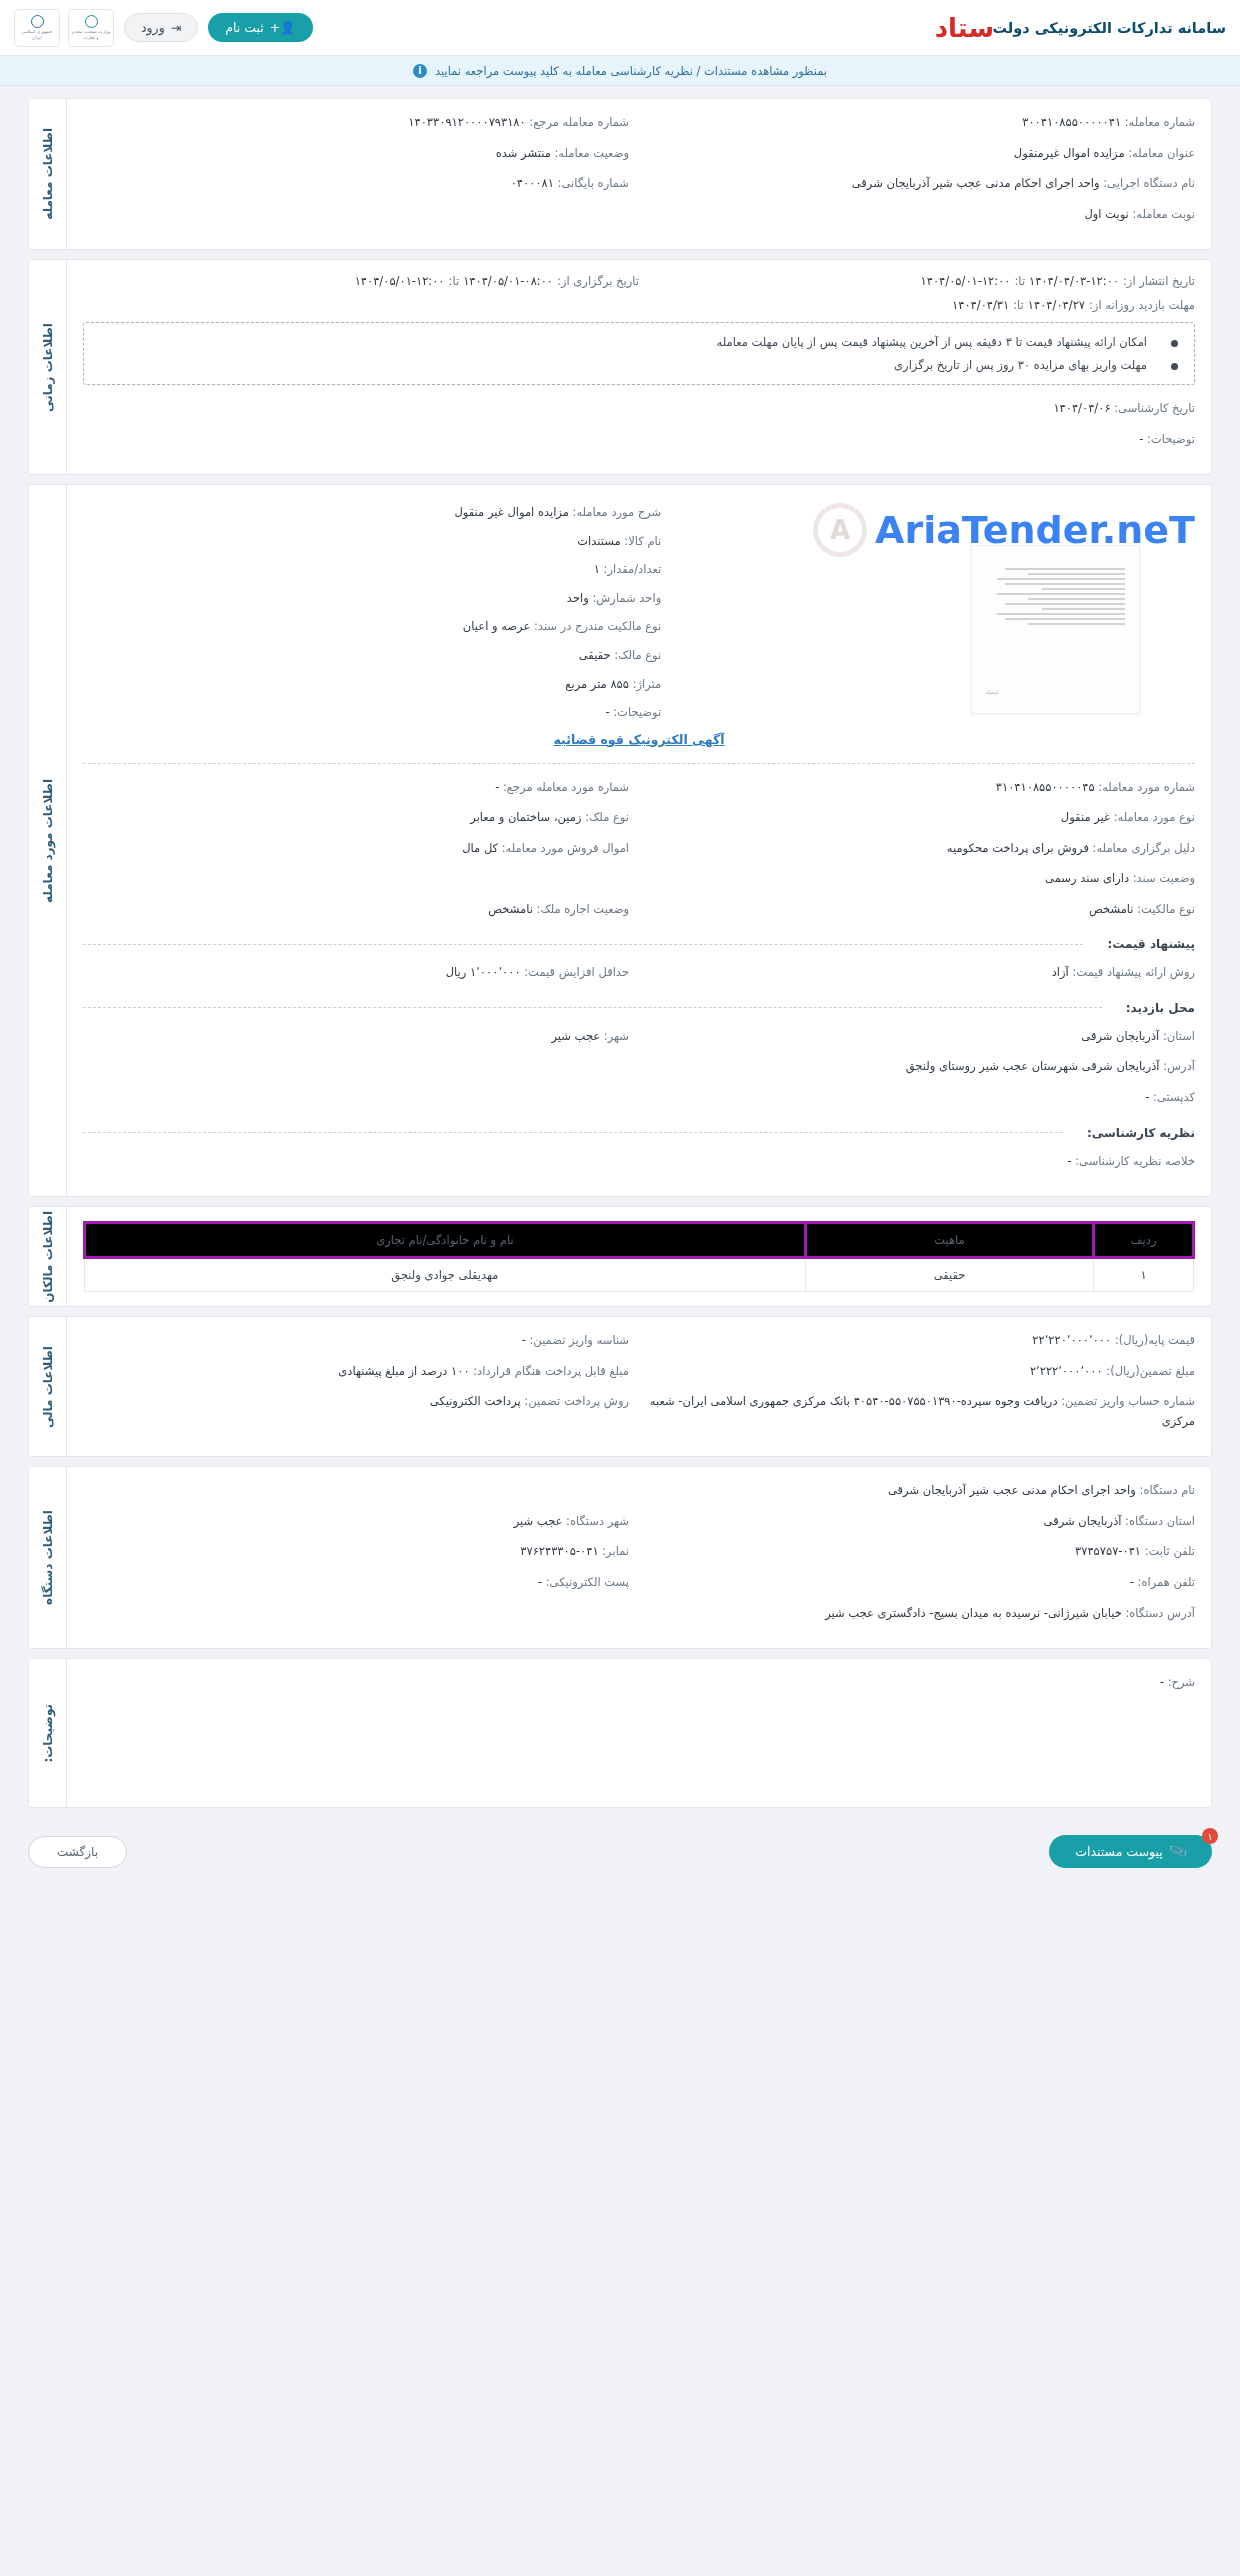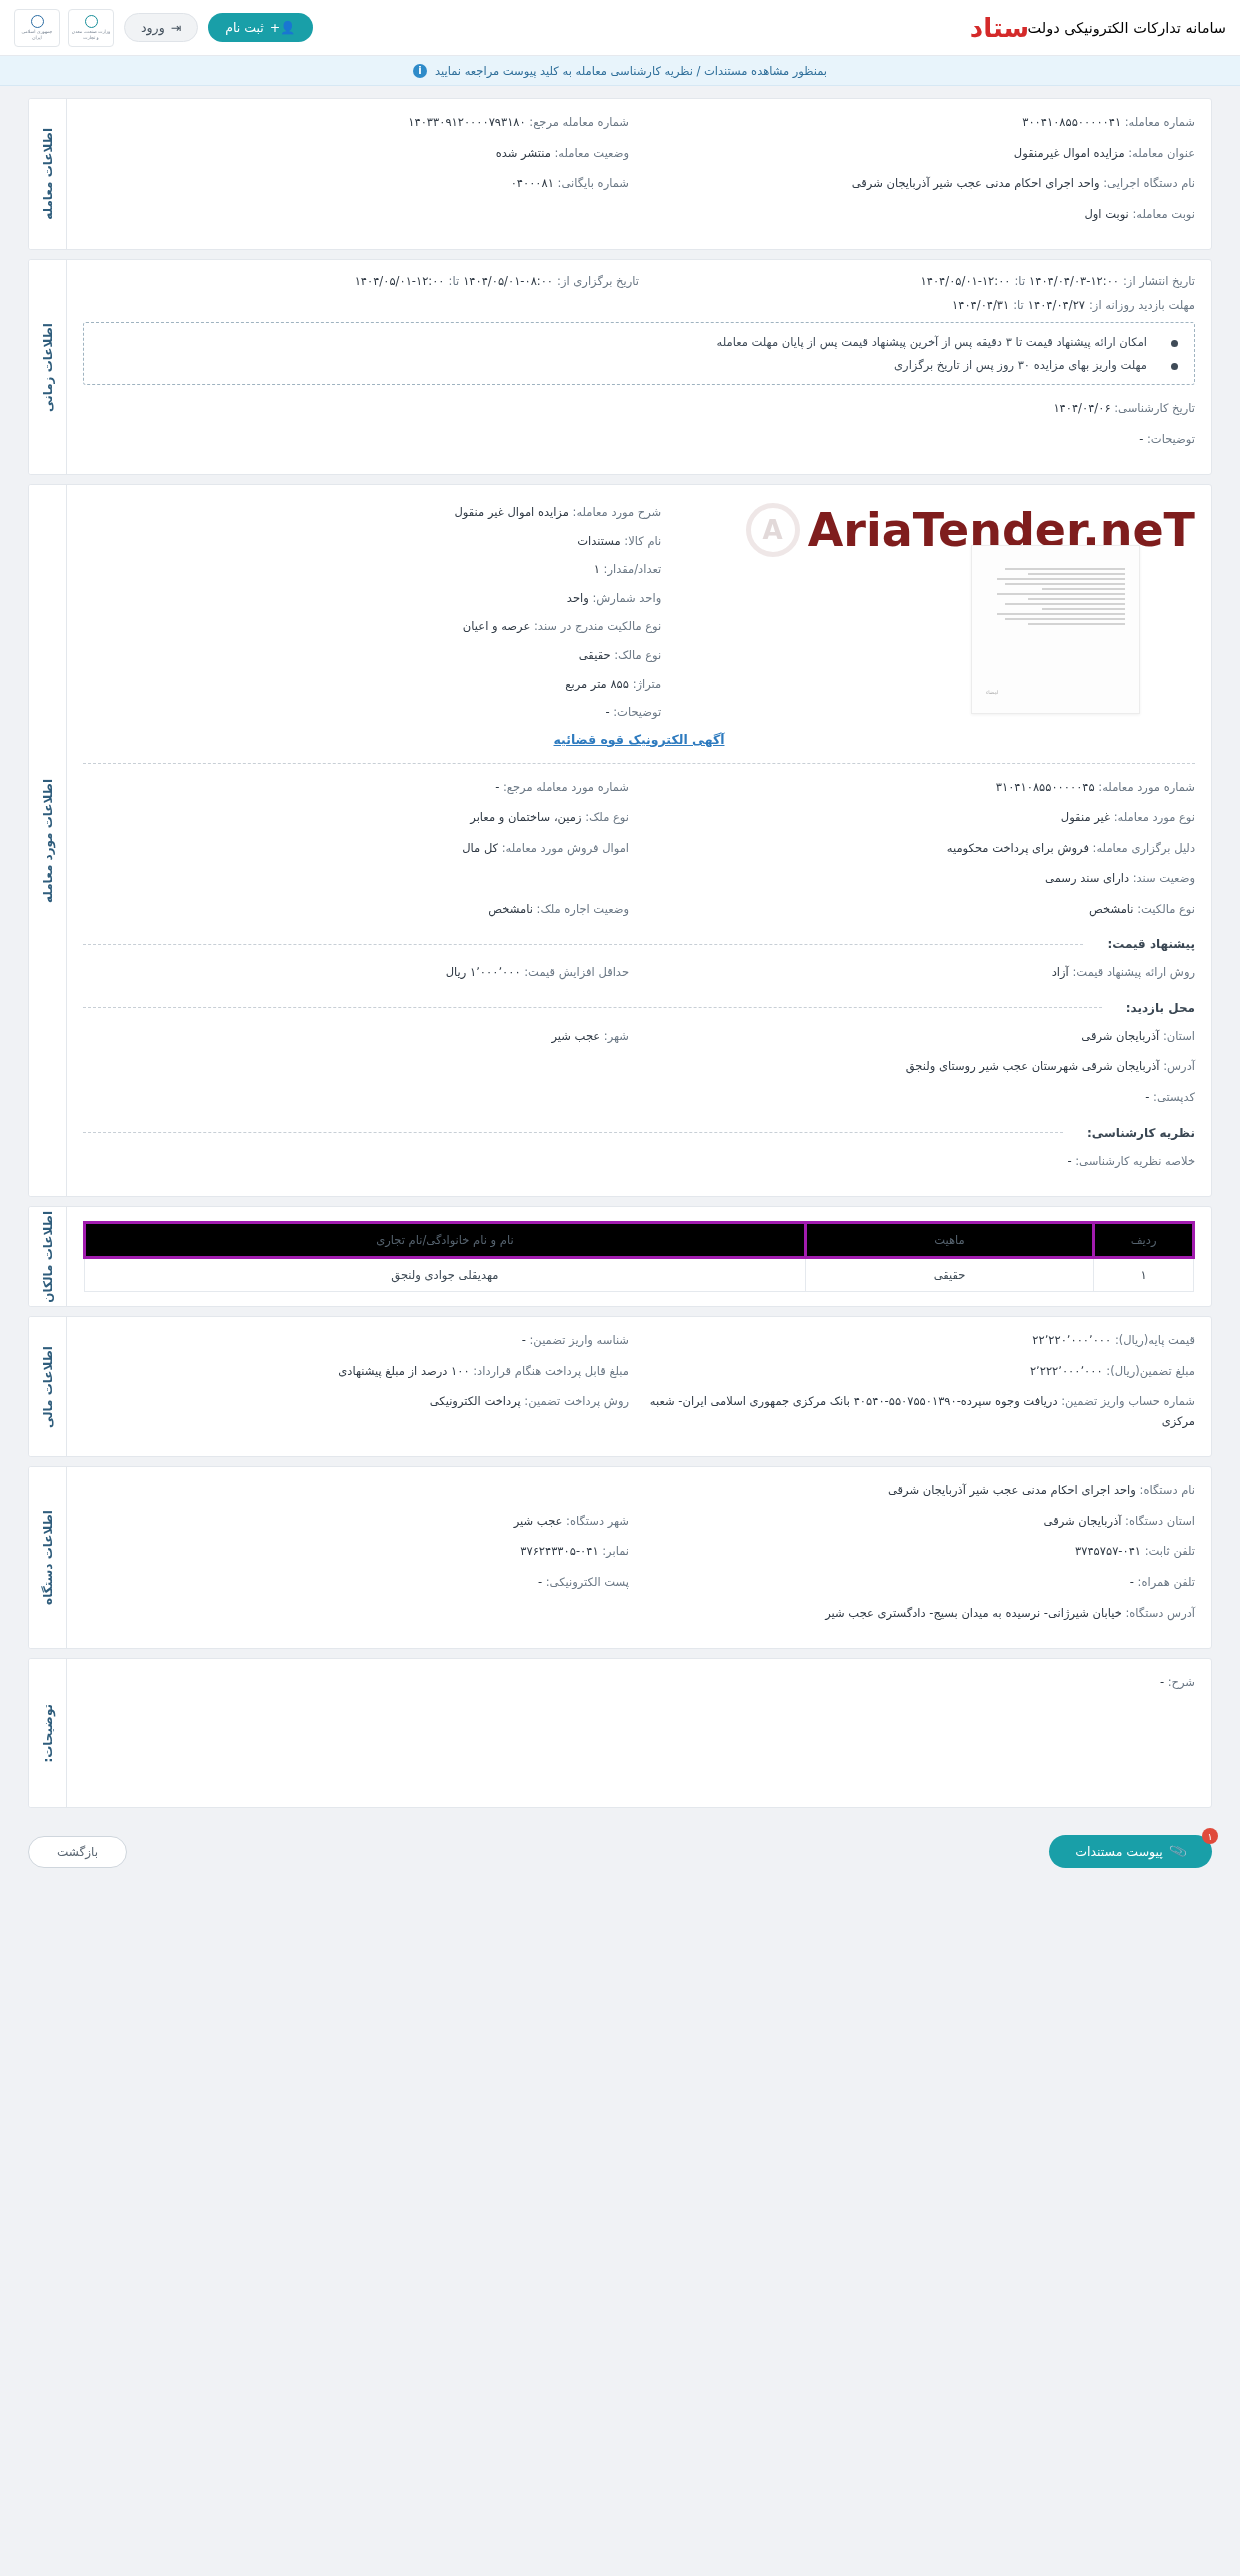--- a/index.html
+++ b/index.html
@@ -11,21 +11,21 @@
   }
   body { width: 1240px; }
   .page { width: 1240px; position: relative; background: #f0f2f5; }
 
   
   .topbar {
     height: 56px; background: #ffffff; display: flex; align-items: center;
     justify-content: space-between; padding: 0 14px; border-bottom: 1px solid #e6e9ee;
   }
   .topbar-right { display: flex; align-items: center; gap: 10px; }
-  .brand-title { font-size: 14.5px; color: #000000; font-weight: normal; }
+  .brand-title { font-size: 14.5px; color: #0c4a6e; font-weight: bold; }
   .logo-box { width: 36px; height: 34px; display:flex; align-items:center; justify-content:center;}
   .logo-emblem { font-size: 26px; color: #d42a2a; font-weight: bold; line-height: 1; }
   .topbar-left { display: flex; align-items: center; gap: 10px; }
   .btn-pill {
     display: inline-flex; align-items: center; gap: 6px;
     border-radius: 16px; padding: 6px 16px; font-size: 12.5px; cursor: pointer;
     border: 1px solid transparent; white-space: nowrap;
   }
   .btn-register { background: #199fa8; color: #fff; }
   .btn-login { background: #f1f3f5; color: #45525e; border-color: #dfe3e8; }
@@ -275,21 +275,21 @@
 
     <div class="card">
       <div class="side-label">
         <span>اطلاعات مورد معامله</span>
       </div>
       <div class="card-body">
 
         <div class="media-zone">
           <div class="wm-wrap">
             <div class="wm-circle">A</div>
-            <div style="font-size:46px;font-weight:bold;color:#7f1d1d;">AriaTender.neT</div>
+            <div style="font-size:38px;font-weight:bold;color:#3b82f6;">AriaTender.neT</div>
           </div>
           <div class="doc-thumb">
             <div class="txtblock">
               <div class="tline s1"></div>
                 <div class="tline s2"></div>
                 <div class="tline s3"></div>
               <div class="tline s1"></div>
                 <div class="tline s4"></div>
                 <div class="tline s3"></div>
               <div class="tline s2"></div>

